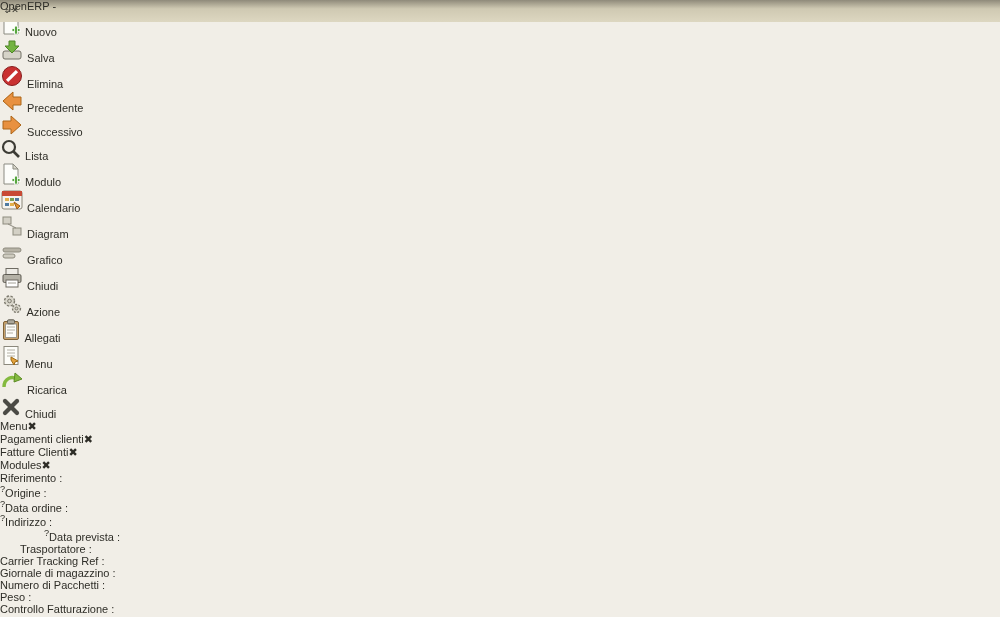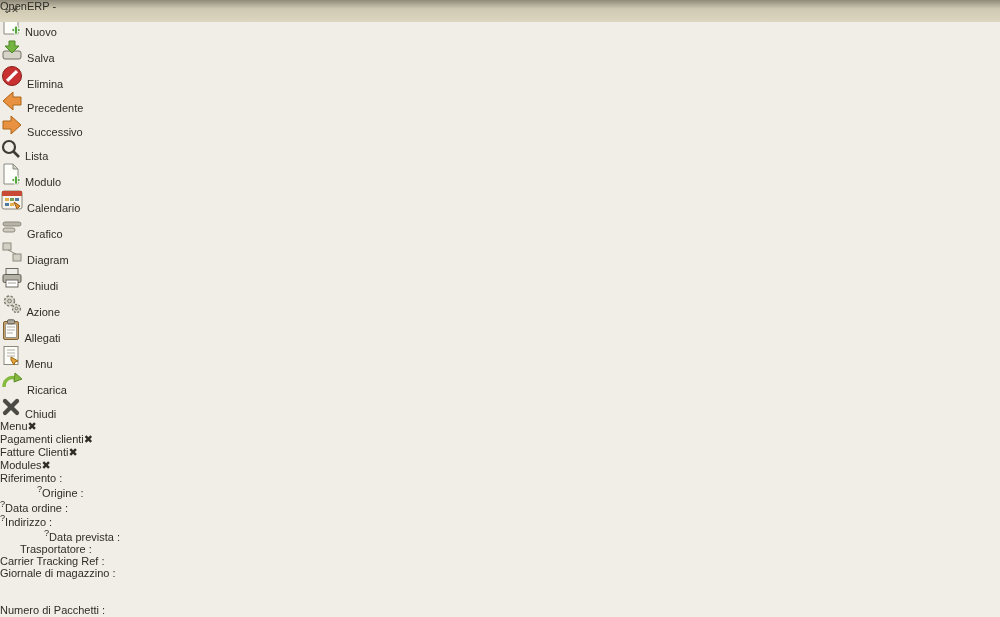--- a/index.html
+++ b/index.html
@@ -151,33 +151,33 @@
             <rect x="15" y="10" width="4" height="3" fill="#4f7aa0"></rect>
             <rect x="5" y="15" width="4" height="3" fill="#4f7aa0"></rect>
             <rect x="10" y="15" width="4" height="3" fill="#e3b04b"></rect>
             <path d="M14 14l6 4-3 3z" fill="#e0912f" stroke="#9c5c12"></path>
           </svg>
       </span><span>Calendario</span>
     </div>
     <div class="tbtn disabled">
       <span class="ticon">
         <svg width="24" height="24" viewBox="0 0 24 24">
-            <rect x="3" y="8" width="18" height="4" rx="2" fill="#b7b3a6" stroke="#8e8b7f"></rect>
-            <rect x="3" y="14" width="12" height="4" rx="2" fill="#cfccc0" stroke="#8e8b7f"></rect>
-          </svg>
-      </span><span>Grafico</span>
-    </div>
-    <div class="tbtn disabled">
-      <span class="ticon">
-        <svg width="24" height="24" viewBox="0 0 24 24">
             <rect x="3" y="3" width="8" height="7" fill="#d3d0c5" stroke="#8e8b7f"></rect>
             <rect x="13" y="14" width="8" height="7" fill="#d3d0c5" stroke="#8e8b7f"></rect>
             <line x1="8" y1="10" x2="16" y2="14" stroke="#8e8b7f"></line>
           </svg>
       </span><span>Diagram</span>
+    </div>
+    <div class="tbtn disabled">
+      <span class="ticon">
+        <svg width="24" height="24" viewBox="0 0 24 24">
+            <rect x="3" y="8" width="18" height="4" rx="2" fill="#b7b3a6" stroke="#8e8b7f"></rect>
+            <rect x="3" y="14" width="12" height="4" rx="2" fill="#cfccc0" stroke="#8e8b7f"></rect>
+          </svg>
+      </span><span>Grafico</span>
     </div>
     <div class="tsep"></div>
     <div class="tbtn">
       <span class="ticon">
         <svg width="24" height="24" viewBox="0 0 24 24">
             <rect x="6" y="2.5" width="12" height="6" fill="#eeece6" stroke="#6e6b62"></rect>
             <rect x="3" y="8.5" width="18" height="8" rx="1.5" fill="#b4b1a6" stroke="#5e5b53"></rect>
             <rect x="6" y="14" width="12" height="7" fill="#fff" stroke="#6e6b62"></rect>
             <line x1="8" y1="17" x2="16" y2="17" stroke="#a5a298"></line>
           </svg>
@@ -240,28 +240,28 @@
   </div>
 
   <div class="tabbar">
     <div class="tab"><span>Menu</span><span class="x">✖</span></div>
     <div class="tab"><span>Pagamenti clienti</span><span class="x">✖</span></div>
     <div class="tab"><span>Fatture Clienti</span><span class="x">✖</span></div>
     <div class="tab"><span>Modules</span><span class="x">✖</span></div>
   </div>
 
   <div class="lbl" style="left:-44px;top:136px;"><span>Riferimento :</span></div>
-  <div class="lbl" style="left:270px;top:136px;padding-left:37px;"><sup>?</sup><span>Origine :</span></div>
+  <div class="lbl" style="left:270px;top:136px;"><sup>?</sup><span>Origine :</span></div>
   <div class="lbl" style="left:600px;top:136px;"><sup>?</sup><span>Data ordine :</span></div>
   <div class="lbl" style="left:-44px;top:162px;"><sup>?</sup><span>Indirizzo :</span></div>
   <div class="lbl" style="left:600px;top:162px;padding-left:44px;"><sup>?</sup><span>Data prevista :</span></div>
   <div class="lbl" style="left:-44px;top:190px;padding-left:20px;"><span>Trasportatore :</span></div>
   <div class="lbl" style="left:275px;top:190px;"><span>Carrier Tracking Ref :</span></div>
   <div class="lbl" style="left:600px;top:190px;"><span>Giornale di magazzino :</span></div>
-  <div class="lbl" style="left:-44px;top:217px;margin-top:25px;"><span>Numero di Pacchetti :</span></div>
+  <div class="lbl" style="left:-44px;top:217px;"><span>Numero di Pacchetti :</span></div>
   <div class="lbl" style="left:278px;top:217px;"><span>Peso :</span></div>
   <div class="lbl" style="left:-44px;top:243px;"><span>Controllo Fatturazione :</span></div>
 
   <div class="fld" style="left:130px;top:158px;width:445px;">
       <div class="redact r-addr"></div>
     </div>
 
   <div class="fld" style="left:130px;top:186px;width:143px;"><span class="val"></span></div>
 
   <div class="fld" style="left:450px;top:186px;width:186px;"><span class="val"></span></div>

